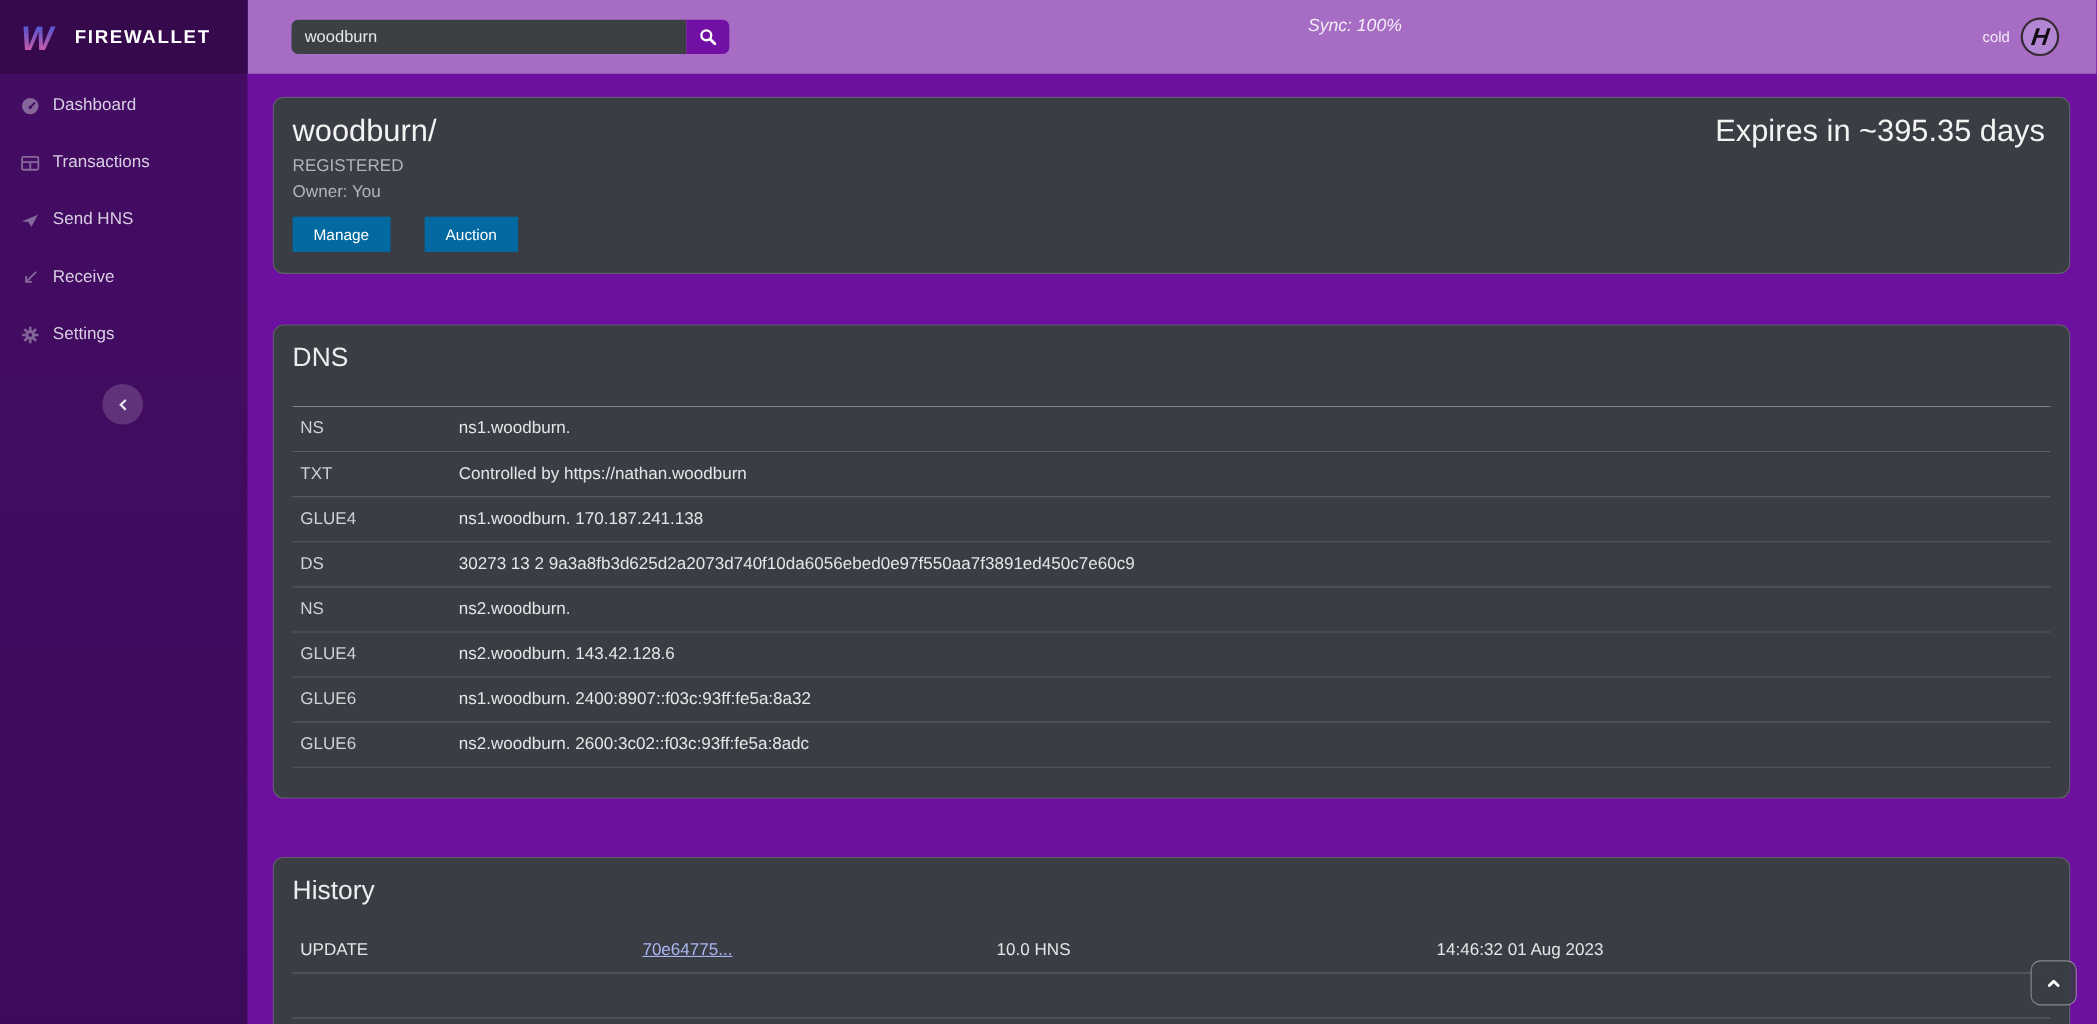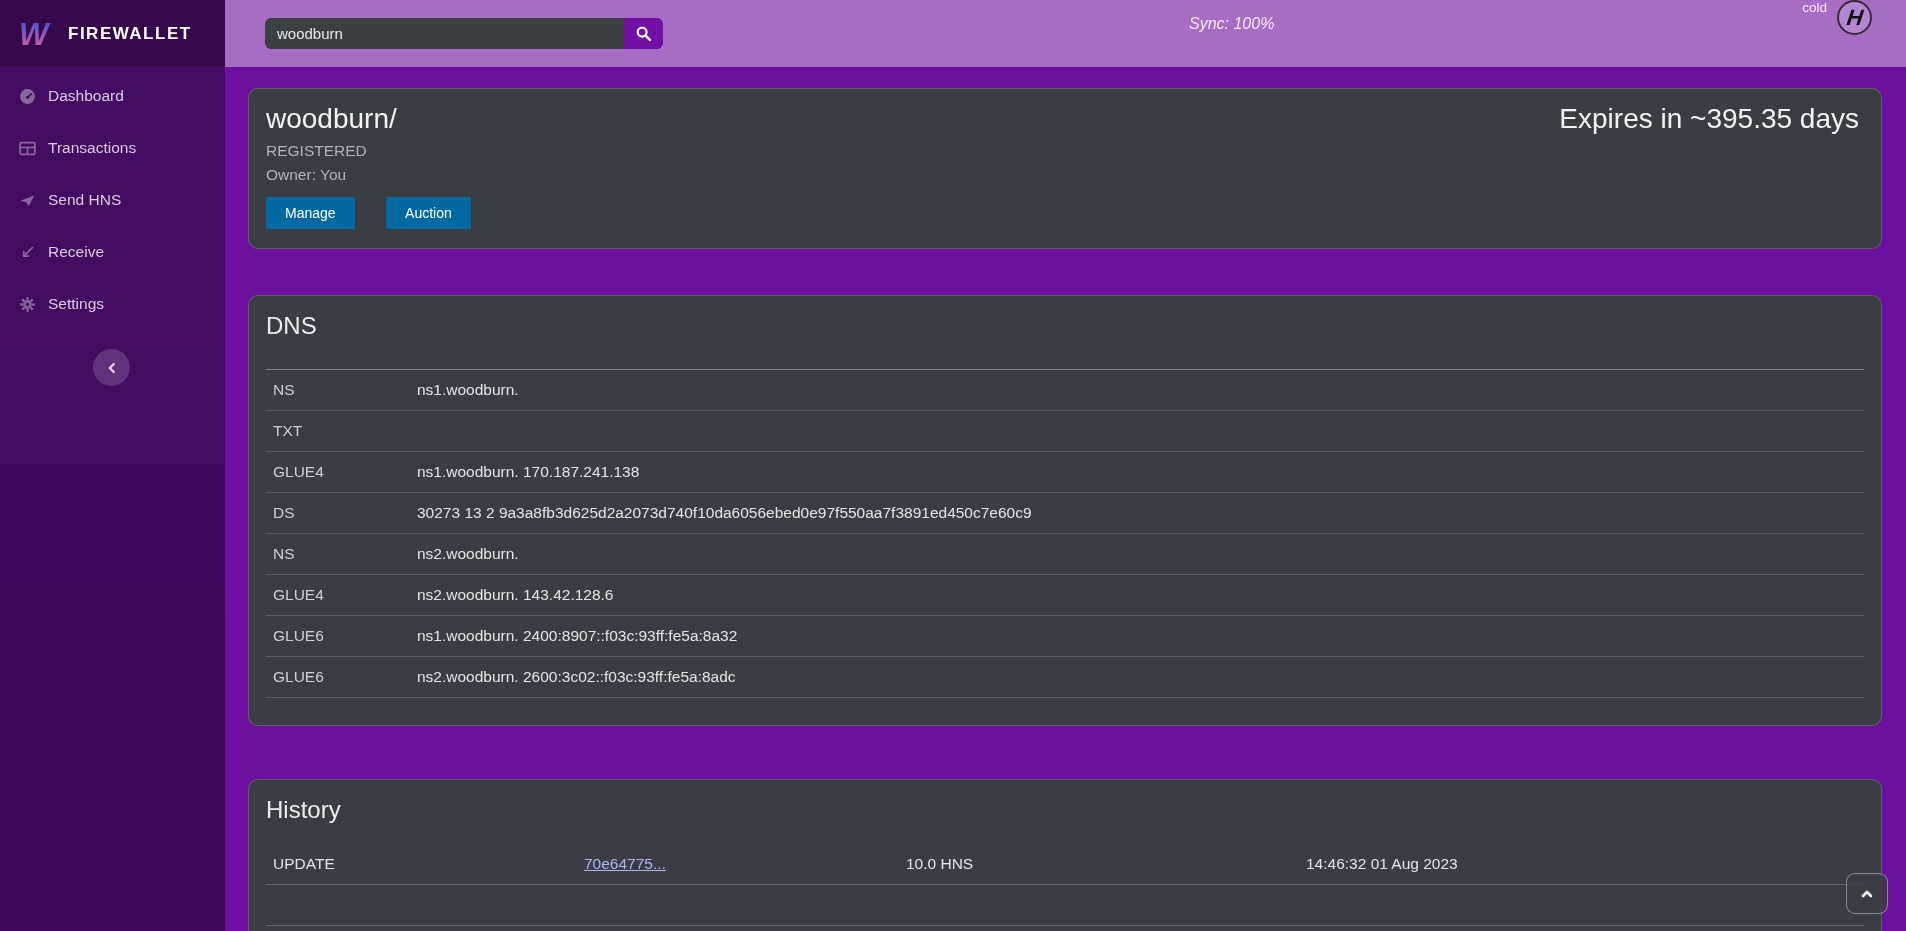--- a/index.html
+++ b/index.html
@@ -45,21 +45,21 @@
     width:359px; height:31px; background:#3d4043; border:none; outline:none;
     border-radius:6px 0 0 6px; color:#e8e8ea; font-size:15px; padding:0 12px;
     font-family:"Liberation Sans", sans-serif;
   }
   .search-btn {
     width:39px; height:31px; background:#7210a5; border:none;
     border-radius:0 6px 6px 0; cursor:pointer;
     display:flex; align-items:center; justify-content:center;
   }
   .sync-label { position:absolute; left:964px; top:0; height:47px; display:flex; align-items:center; color:#f2edf6; font-size:16px;font-style:italic; }
-  .wallet-area { position:absolute; right:34px; top:0; height:67px; display:flex; align-items:flex-start; gap:10px; }
+  .wallet-area { position:absolute; right:34px; top:0; height:67px; display:flex; align-items:center; gap:10px; }
   .wallet-name { color:#f2edf6; font-size:13.5px; }
   .hns-avatar {
     width:35px; height:35px; border-radius:50%; background:#b286d2;
     border:2px solid #352b33; display:flex; align-items:center; justify-content:center;
     cursor:pointer; overflow:hidden;
   }
   .hns-h { font-weight:bold; font-style:italic; font-size:22px; color:#120d12; transform:skewX(-8deg); line-height:1; }
   
   .card {
     position:absolute; left:248px; width:1634px;
@@ -227,20 +227,21 @@
 
 <div class="card card-dns">
   <div class="section-title">DNS</div>
   <div class="dns-table">
     <div class="dns-row">
       <span class="dns-type">NS</span>
       <span class="dns-value">ns1.woodburn.</span>
     </div>
     <div class="dns-row">
       <span class="dns-type">TXT</span>
+      <span class="dns-value">Controlled by https://nathan.woodburn</span>
     </div>
     <div class="dns-row">
       <span class="dns-type">GLUE4</span>
       <span class="dns-value">ns1.woodburn. 170.187.241.138</span>
     </div>
     <div class="dns-row">
       <span class="dns-type">DS</span>
       <span class="dns-value">30273 13 2 9a3a8fb3d625d2a2073d740f10da6056ebed0e97f550aa7f3891ed450c7e60c9</span>
     </div>
     <div class="dns-row">

